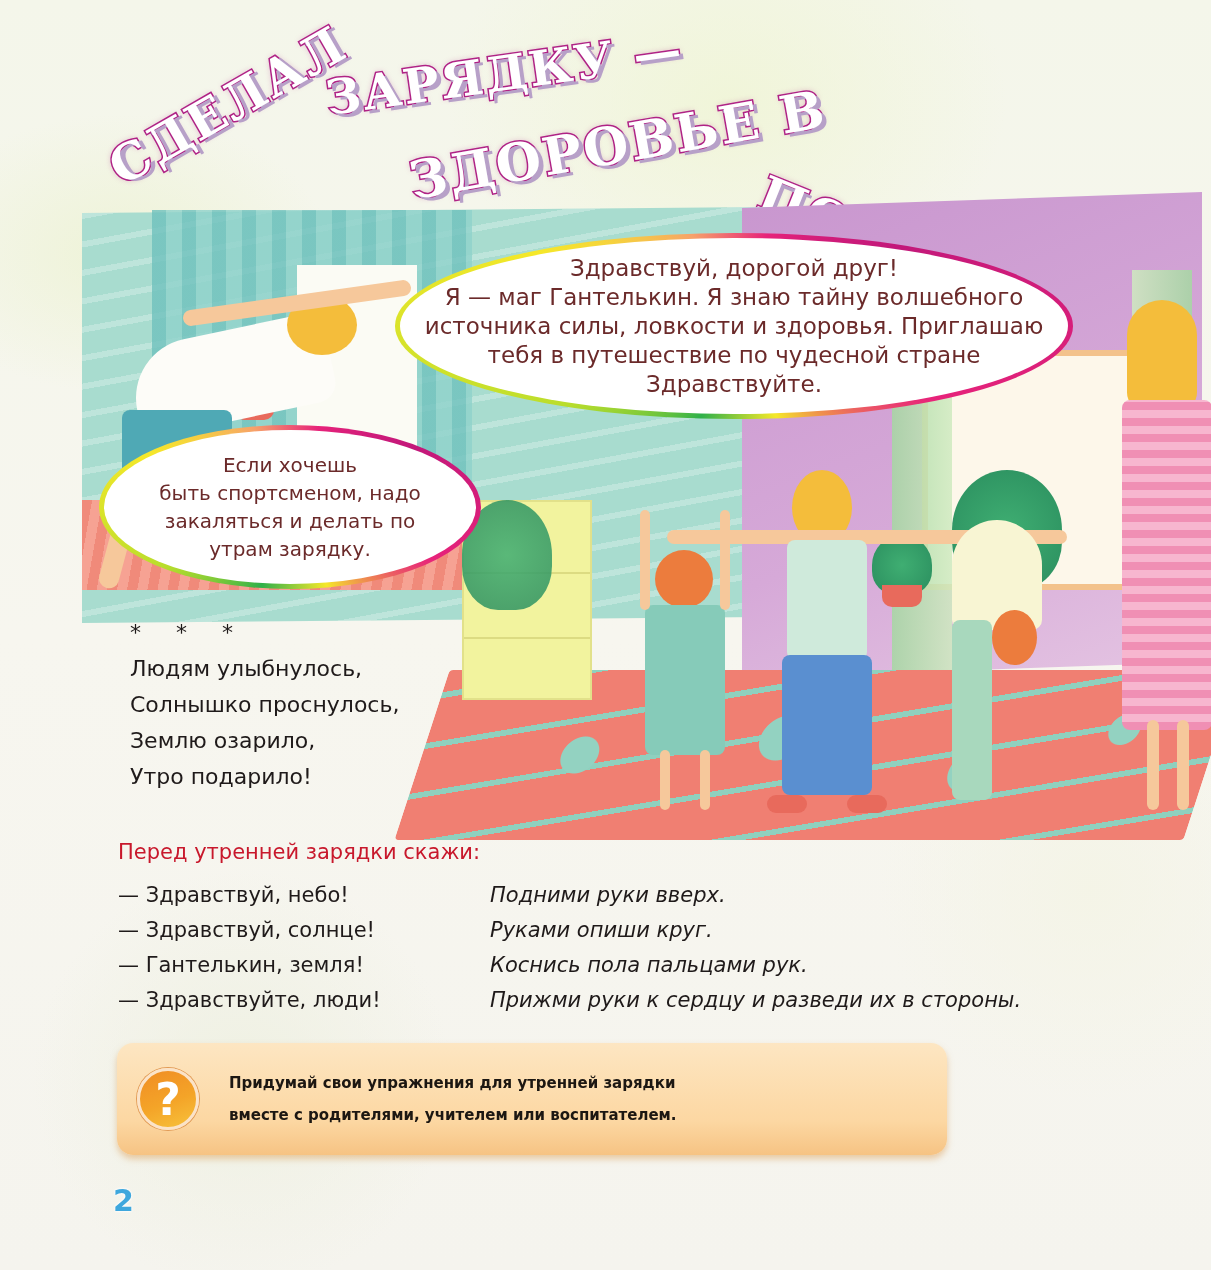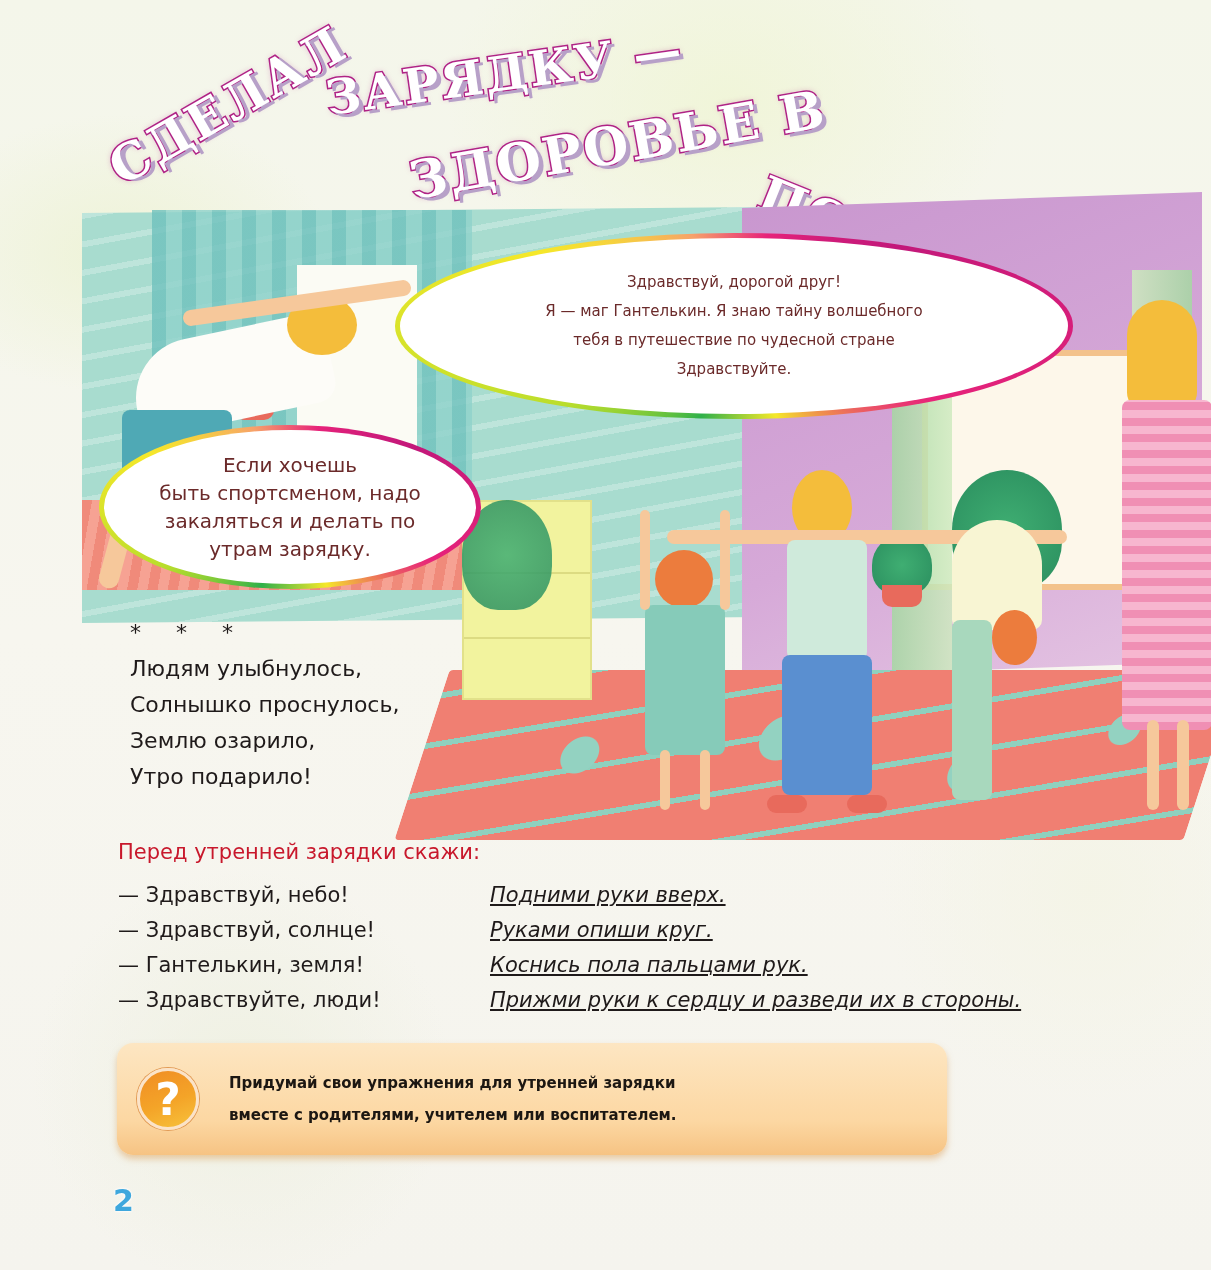--- a/index.html
+++ b/index.html
@@ -86,34 +86,34 @@
     border-radius: 50%;
     text-align: center;
     color: #6b2a2a;
     display: flex; flex-direction: column; justify-content: center; align-items: center;
   }
   .bubble::before {
     content: ""; position: absolute; inset: -5px; border-radius: 50%; z-index: -1;
     background: conic-gradient(from 200deg, #2fb04a, #b9dd2c, #f5e829, #f7a26a, #e7237a, #c2187a, #e7237a, #f5e829, #2fb04a);
   }
   .bubble-wrap { position: absolute; isolation: isolate; }
-  .bubble-main { left: 400px; top: 238px; width: 668px; height: 176px; font-size: 15px; line-height: 29px; }
+  .bubble-main { left: 400px; top: 238px; width: 668px; height: 176px; font-size: 23px; line-height: 29px; }
   .bubble-small { left: 104px; top: 430px; width: 372px; height: 154px; font-size: 20px; line-height: 28px; }
   .bubble-line { display: block; white-space: nowrap; }
 
   
   .poem { position: absolute; left: 130px; top: 615px; color: #1f1a1a; font-size: 22px; line-height: 36px; }
   .poem .stars { letter-spacing: 14px; font-size: 22px; }
 
   
   .say-heading { position: absolute; left: 118px; top: 840px; color: #c8182c; font-size: 21px; }
   .greet-list { position: absolute; left: 118px; top: 878px; font-size: 21px; line-height: 35px; color: #1f1a1a; }
   .greet-row { display: flex; }
   .greet-left { width: 372px; white-space: nowrap; }
-  .greet-right { font-style: italic; white-space: nowrap; text-decoration: underline; }
+  .greet-right { font-style: italic; white-space: nowrap; }
 
   
   .task-box {
     position: absolute; left: 117px; top: 1043px; width: 830px; height: 112px;
     background: linear-gradient(180deg, #fde6c2 0%, #fcd7a2 70%, #f6c383 100%);
     border-radius: 16px;
     box-shadow: 0 4px 6px rgba(220,160,90,0.5);
     display: flex; align-items: center;
   }
   .question-icon {
@@ -200,20 +200,21 @@
     <div class="p-body" style="left:20px;top:100px;width:90px;height:330px;background:repeating-linear-gradient(0deg,#f08fb4 0 8px,#f7b6cf 8px 16px)"></div>
     <div class="limb" style="left:45px;top:420px;width:12px;height:90px"></div>
     <div class="limb" style="left:75px;top:420px;width:12px;height:90px"></div>
   </div>
 </div>
 
 <div class="bubble-wrap" style="left:0;top:0">
   <div class="bubble bubble-main">
     <span class="bubble-line">Здравствуй, дорогой друг!</span>
     <span class="bubble-line">Я — маг Гантелькин. Я знаю тайну волшебного</span>
+    <span class="bubble-line">источника силы, ловкости и здоровья. Приглашаю</span>
     <span class="bubble-line">тебя в путешествие по чудесной стране</span>
     <span class="bubble-line">Здравствуйте.</span>
   </div>
 </div>
 
 <div class="bubble-wrap" style="left:0;top:0">
   <div class="bubble bubble-small">
     <span class="bubble-line">Если хочешь</span>
     <span class="bubble-line">быть спортсменом, надо</span>
     <span class="bubble-line">закаляться и делать по</span>

